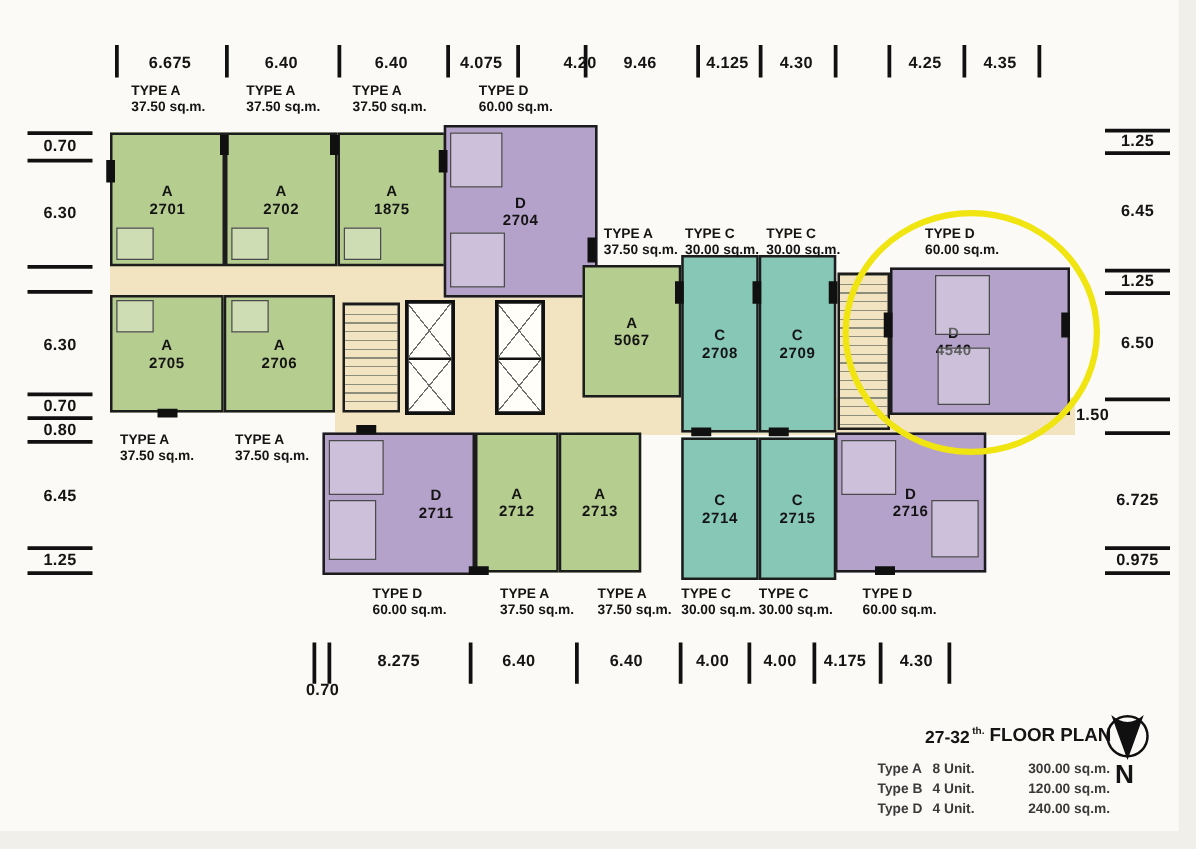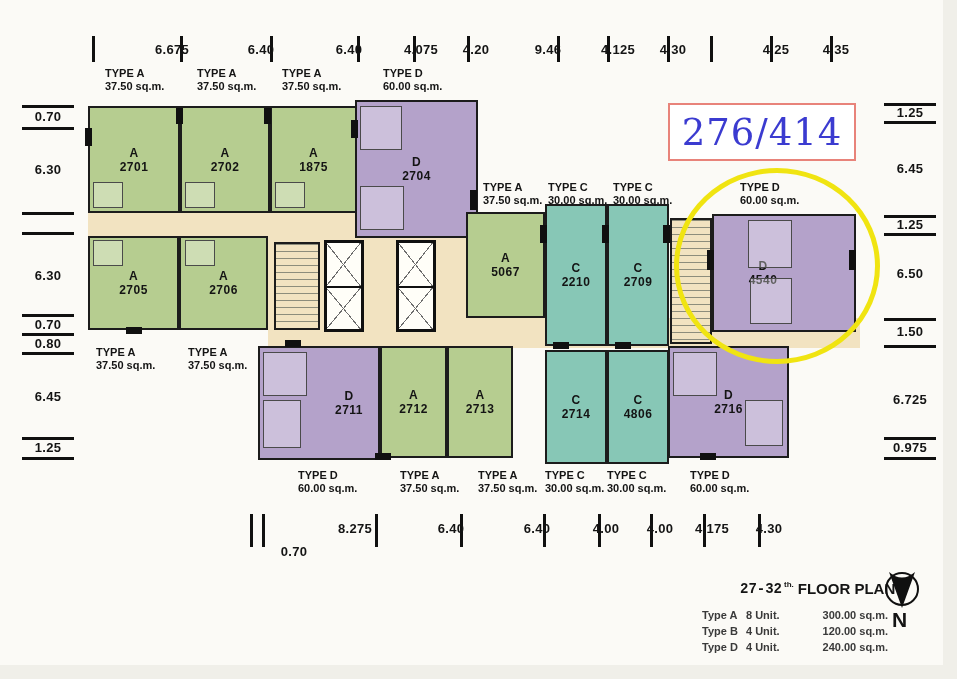--- a/index.html
+++ b/index.html
@@ -5,21 +5,21 @@
   html,body{margin:0;padding:0;background:#e9e8e2;}
   .stage{position:relative;width:957px;height:679px;background:#fbfaf6;overflow:hidden;
          font-family:"Liberation Sans",sans-serif;color:#141414;}
   .edge-r{position:absolute;right:0;top:0;width:14px;height:100%;background:#f0efe9;}
   .edge-b{position:absolute;left:0;bottom:0;width:100%;height:14px;background:#f0efe9;}
 
   
   .vtick{position:absolute;width:3px;height:26px;background:#101010;}
   .htick{position:absolute;width:52px;height:3px;background:#101010;}
   .dim{position:absolute;font-weight:bold;font-size:13px;letter-spacing:.3px;white-space:nowrap;}
-  .dim.c{transform:translateX(-50%);margin-left:36px;}
+  .dim.c{transform:translateX(-50%);}
   .dim.w{width:52px;text-align:center;}
 
   
   .typelabel{position:absolute;font-weight:bold;font-size:11px;line-height:13px;white-space:nowrap;}
   .typelabel span{display:block;}
 
   
   .beige{position:absolute;background:var(--corridor,#f2e3c1);}
   .stairs{position:absolute;box-sizing:border-box;border:2px solid #1c1c1c;
           background:repeating-linear-gradient(180deg,#8d8d7c 0 1px,rgba(0,0,0,0) 1px 7px),var(--corridor,#f2e3c1);}
@@ -40,21 +40,21 @@
   .wt{position:absolute;background:#101010;}
 
   
   .circle-hl{position:absolute;border:5px solid var(--highlight-ring,#f0e411);border-radius:50%;}
   .refbox{position:absolute;background:#fff;border:2px solid var(--ref-border,#e8837a);
           color:var(--ref-text,#3b3bd0);font-family:"DejaVu Serif",serif;font-size:37px;
           display:flex;align-items:center;justify-content:center;letter-spacing:1px;}
 
   
   .lg-title{position:absolute;display:flex;align-items:flex-end;gap:4px;font-weight:bold;}
-  .lg-floors{font-size:14px;font-family:Liberation Mono, monospace;}
+  .lg-floors{font-size:14px;}
   .lg-ord{font-size:8px;position:relative;top:-8px;margin-left:-2px;}
   .lg-name{font-size:15px;}
   .lg-row{position:absolute;display:flex;font-weight:bold;font-size:11px;color:#3a3a3a;}
   .lg-row .c1{width:44px;}
   .lg-row .c2{width:52px;}
   .lg-row .c3{width:90px;text-align:right;}
   .north-n{position:absolute;font-weight:bold;font-size:21px;}
 </style>
 </head>
 <body>
@@ -72,21 +72,21 @@
   <div class="vtick" style="left:557px;top:36px"></div>
   <div class="vtick" style="left:607px;top:36px"></div>
   <div class="vtick" style="left:667px;top:36px"></div>
   <div class="vtick" style="left:710px;top:36px"></div>
   <div class="vtick" style="left:770px;top:36px"></div>
   <div class="vtick" style="left:830px;top:36px"></div>
   <span class="dim c" style="left:136px;top:42px">6.675</span>
   <span class="dim c" style="left:225px;top:42px">6.40</span>
   <span class="dim c" style="left:313px;top:42px">6.40</span>
   <span class="dim c" style="left:385px;top:42px">4.075</span>
-  <span class="dim c" style="left:440px;top:42px">4.20</span>
+  <span class="dim c" style="left:464px;top:42px">4.20</span>
   <span class="dim c" style="left:512px;top:42px">9.46</span>
   <span class="dim c" style="left:582px;top:42px">4.125</span>
   <span class="dim c" style="left:637px;top:42px">4.30</span>
   <span class="dim c" style="left:740px;top:42px">4.25</span>
   <span class="dim c" style="left:800px;top:42px">4.35</span>
 
   <div class="typelabel" style="left:105px;top:67px">
     <span>TYPE A</span>
     <span>37.50 sq.m.</span>
   </div>
@@ -125,21 +125,21 @@
   <div class="htick" style="left:884px;top:215px"></div>
   <div class="htick" style="left:884px;top:233px"></div>
   <div class="htick" style="left:884px;top:318px"></div>
   <div class="htick" style="left:884px;top:345px"></div>
   <div class="htick" style="left:884px;top:437px"></div>
   <div class="htick" style="left:884px;top:457px"></div>
   <span class="dim w" style="left:884px;top:105px">1.25</span>
   <span class="dim w" style="left:884px;top:161px">6.45</span>
   <span class="dim w" style="left:884px;top:217px">1.25</span>
   <span class="dim w" style="left:884px;top:266px">6.50</span>
-  <span class="dim w" style="left:884px;top:324px">1.50</span>
+  <span class="dim w" style="left:848px;top:324px">1.50</span>
   <span class="dim w" style="left:884px;top:392px">6.725</span>
   <span class="dim w" style="left:884px;top:440px">0.975</span>
 
   <div class="beige" style="left:88px;top:212px;width:392px;height:34px"></div>
   <div class="beige" style="left:268px;top:212px;width:212px;height:134px"></div>
   <div class="beige" style="left:460px;top:318px;width:400px;height:30px"></div>
   <div class="stairs" style="left:274px;top:242px;width:46px;height:88px"></div>
   <div class="elev" style="left:324px;top:240px;width:40px;height:92px">
     <div class="cell"></div>
     <div class="cell"></div>
@@ -188,21 +188,21 @@
   </div>
   <div class="unit ta" style="left:466px;top:212px;width:79px;height:106px">
     <div class="ul">
         <span>A</span>
         <span>5067</span>
       </div>
   </div>
   <div class="unit tc" style="left:545px;top:204px;width:62px;height:142px">
     <div class="ul">
         <span>C</span>
-        <span>2210</span>
+        <span>2708</span>
       </div>
   </div>
   <div class="unit tc" style="left:607px;top:204px;width:62px;height:142px">
     <div class="ul">
         <span>C</span>
         <span>2709</span>
       </div>
   </div>
   <div class="unit td" style="left:712px;top:214px;width:144px;height:118px">
     <div class="ul" style="margin-right:42px">
@@ -230,21 +230,21 @@
   </div>
   <div class="unit tc" style="left:545px;top:350px;width:62px;height:114px">
     <div class="ul">
         <span>C</span>
         <span>2714</span>
       </div>
   </div>
   <div class="unit tc" style="left:607px;top:350px;width:62px;height:114px">
     <div class="ul">
         <span>C</span>
-        <span>4806</span>
+        <span>2715</span>
       </div>
   </div>
   <div class="unit td" style="left:668px;top:346px;width:121px;height:112px">
     <div class="ul">
         <span>D</span>
         <span>2716</span>
       </div>
   </div>
 
   <div class="bath" style="left:360px;top:106px;width:42px;height:44px"></div>
@@ -340,23 +340,20 @@
   <div class="vtick" style="left:758px;top:514px;height:33px"></div>
   <span class="dim c" style="left:258px;top:544px">0.70</span>
   <span class="dim c" style="left:319px;top:521px">8.275</span>
   <span class="dim c" style="left:415px;top:521px">6.40</span>
   <span class="dim c" style="left:501px;top:521px">6.40</span>
   <span class="dim c" style="left:570px;top:521px">4.00</span>
   <span class="dim c" style="left:624px;top:521px">4.00</span>
   <span class="dim c" style="left:676px;top:521px">4.175</span>
   <span class="dim c" style="left:733px;top:521px">4.30</span>
 
-  <div class="refbox" style="left:668px;top:103px;width:184px;height:54px">
-    <span>276/414</span>
-  </div>
   <div class="circle-hl" style="left:674px;top:168px;width:196px;height:186px"></div>
 
   <div class="lg-title" style="left:740px;top:580px">
     <span class="lg-floors">27-32</span>
     <span class="lg-ord">th.</span>
     <span class="lg-name">FLOOR PLAN</span>
   </div>
   <div class="lg-row" style="left:702px;top:609px">
     <span class="c1">Type A</span>
     <span class="c2">8 Unit.</span>

